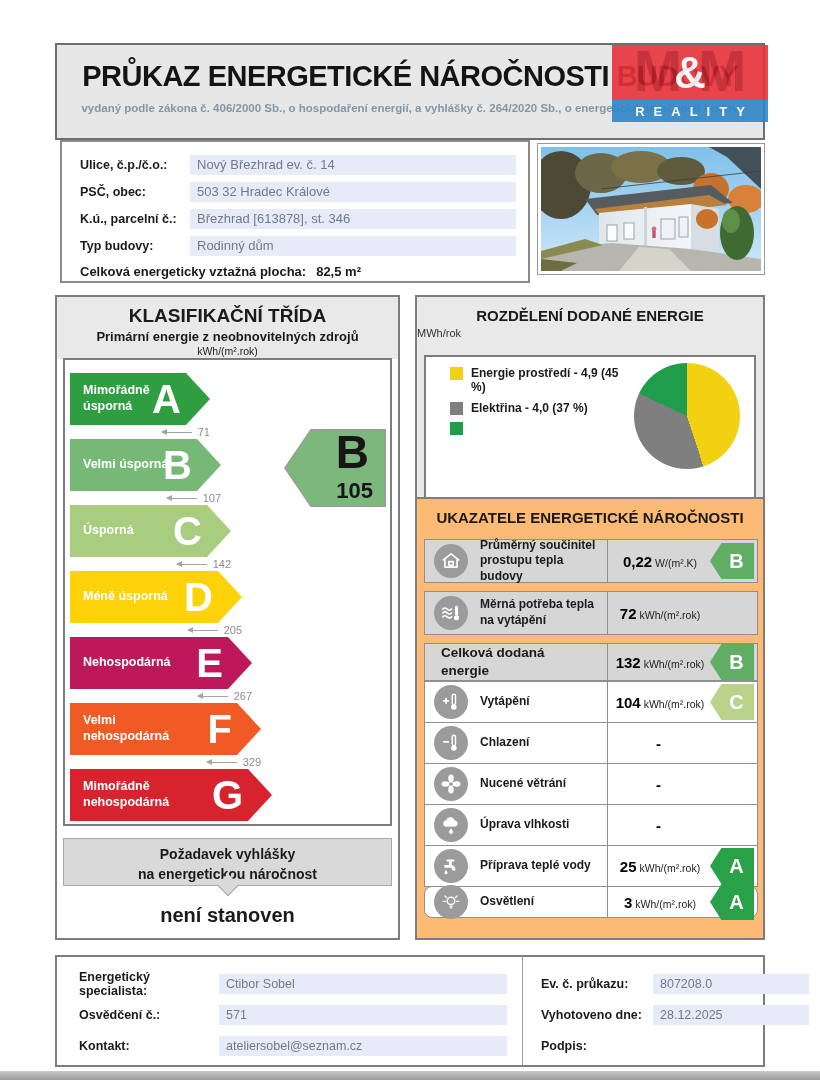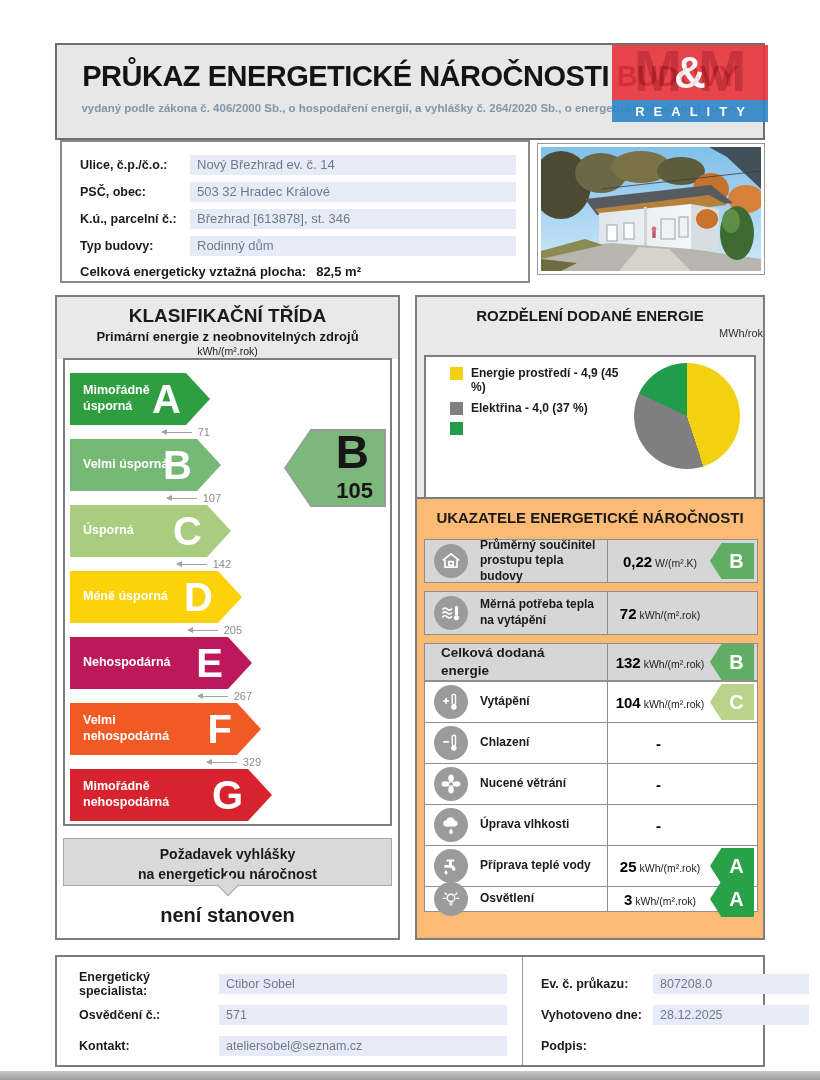--- a/index.html
+++ b/index.html
@@ -60,21 +60,21 @@
   .req-box{position:absolute;left:6px;width:329px;top:541px;height:48px;background:#d9d9d9;border:1px solid #a8a8a8;
            box-sizing:border-box;text-align:center;font-weight:bold;font-size:14px;line-height:1.45;padding-top:5px;}
   .req-notch{position:absolute;left:50%;top:580px;width:15px;height:15px;background:#d9d9d9;
              border-right:1px solid #a8a8a8;border-bottom:1px solid #a8a8a8;transform:translateX(-50%) rotate(45deg);}
   .req-value{position:absolute;left:0;right:0;top:607px;text-align:center;font-weight:bold;font-size:20px;}
 
   
   .split-panel{position:absolute;left:415px;top:295px;width:350px;height:229px;border:2px solid #7d7d7d;background:#e9e9e9;
                box-sizing:border-box;}
   .split-title{text-align:center;font-weight:bold;font-size:15px;margin-top:10px;}
-  .split-unit{text-align:right;font-size:11px;color:#333;margin-top:3px;}
+  .split-unit{text-align:left;font-size:11px;color:#333;margin-top:3px;}
   .split-box{position:absolute;left:7px;right:7px;top:58px;bottom:7px;background:#fff;border:2px solid #7d7d7d;box-sizing:border-box;}
   .legend{position:absolute;left:24px;top:10px;right:130px;}
   .legend-item{display:flex;align-items:flex-start;gap:8px;margin-bottom:7px;font-weight:bold;font-size:12px;line-height:1.15;}
   .swatch{width:13px;height:13px;flex:none;}
   .pie{position:absolute;right:14px;top:6px;width:106px;height:106px;border-radius:50%;}
 
   
   .ind-panel{position:absolute;left:415px;top:497px;width:350px;height:443px;border:2px solid #7d7d7d;background:#fdba74;
              box-sizing:border-box;}
   .ind-title{text-align:center;font-weight:bold;font-size:15px;margin-top:10px;}
@@ -87,21 +87,21 @@
   .ind-label.big{font-size:13.5px;margin-left:16px;width:150px;}
   .ind-sep{position:absolute;left:182px;top:0;bottom:0;width:1px;background:#8f8f8f;}
   .ind-value{position:absolute;left:188px;right:50px;text-align:center;font-size:10.5px;color:#222;}
   .ind-num{font-weight:bold;font-size:15px;color:#000;margin-right:3px;}
   .badge{position:absolute;right:3px;top:50%;transform:translateY(-50%);width:44px;height:36px;
          clip-path:polygon(0 50%,26% 0,100% 0,100% 100%,26% 100%);
          display:flex;align-items:center;justify-content:center;padding-left:9px;box-sizing:border-box;
          color:#fff;font-weight:bold;font-size:20px;}
   .r1{top:40px;height:44px;}  .r2{top:92px;height:44px;}  .r3{top:144px;height:38px;}
   .r4{top:182px;height:42px;} .r5{top:223px;height:42px;} .r6{top:264px;height:42px;}
-  .r7{top:305px;height:42px;} .r8{top:346px;height:42px;} .r9{top:387px;height:26px;}
+  .r7{top:305px;height:42px;} .r8{top:346px;height:42px;} .r9{top:387px;height:32px;border-radius:8px;}
 
   
   .footer{position:absolute;left:55px;top:955px;width:710px;height:112px;border:2px solid #7d7d7d;background:#fff;box-sizing:border-box;}
   .f-sep{position:absolute;left:465px;top:0;bottom:0;width:1px;background:#9a9a9a;}
   .f-col{position:absolute;top:11px;}
   .f-col.left{left:22px;width:428px;}
   .f-col.right{left:484px;width:268px;}
   .f-row{display:flex;align-items:center;height:31px;}
   .f-label{flex:none;font-weight:bold;font-size:12.5px;}
   .f-col.left  .f-label{width:140px;}

